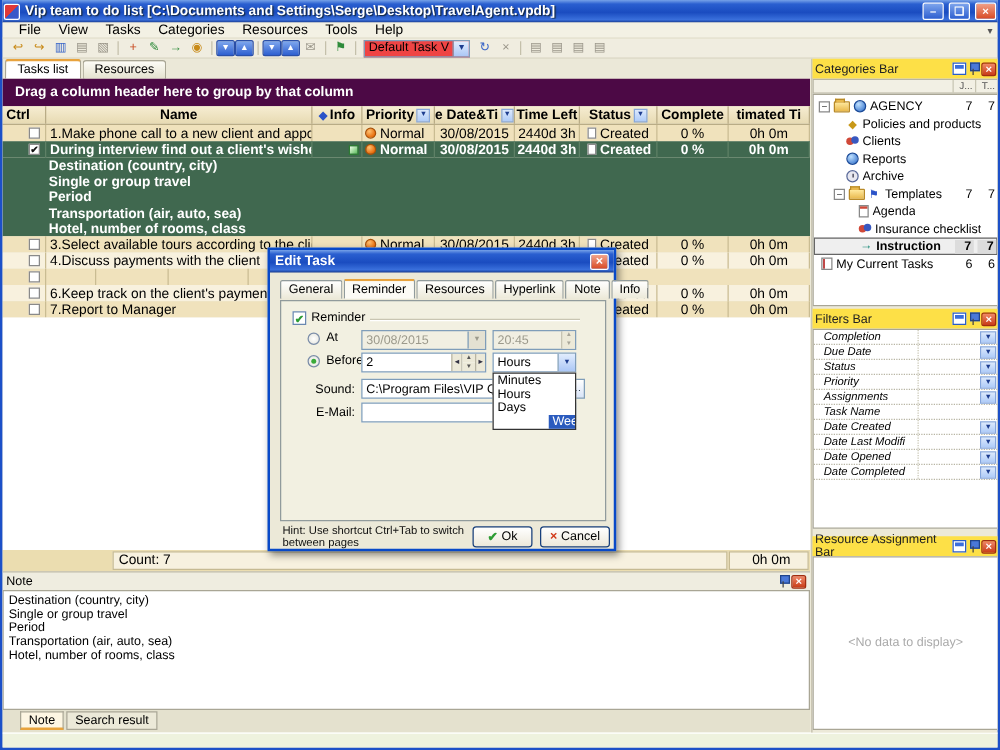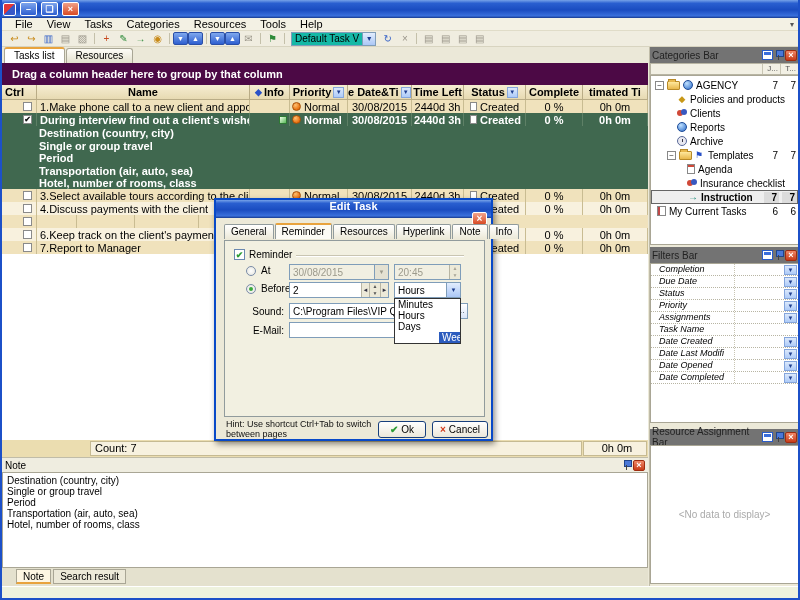--- a/index.html
+++ b/index.html
@@ -28,21 +28,21 @@
   .toolbar { position:absolute; left:0; top:31px; right:0; height:16px; background:#F0EDE0;
     display:flex; align-items:center; padding-left:4px; border-bottom:1px solid #D8D4C0; }
   .tbtn { min-width:17px; height:15px; display:flex; align-items:center; justify-content:center;
     font-size:10px; line-height:15px; }
   .tsep { width:1px; height:11px; background:#C4C0AA; margin:0 3px; }
   .tb-y { color:#C88A18; } .tb-g { color:#2E8B3A; } .tb-b { color:#3A66C8; } .tb-r { color:#C84A20; }
   .tb-gray { color:#9A968A; }
   .tb-sq { width:15px; height:13px; border-radius:2px; color:#fff; font-size:7px;
     background:linear-gradient(180deg,#7FA8EE,#2E5FD0); border:1px solid #2A4FA8;
     display:flex; align-items:center; justify-content:center; }
-  .tcombo { display:flex; align-items:center; height:14px; background:#14b8a6; border:1px solid #7F9DB9;
+  .tcombo { display:flex; align-items:center; height:14px; background:#ef4444; border:1px solid #7F9DB9;
     font-size:10px; margin:0 3px; }
   .tcombo .val { padding:0 3px; white-space:nowrap; }
   .tcombo .dd { width:13px; height:100%; border-left:1px solid #7F9DB9; font-size:7px; color:#1D3D8F;
     background:linear-gradient(180deg,#E2EDFD,#ABC7F6); display:flex; align-items:center; justify-content:center; }
 
   .tabstrip { position:absolute; left:0; top:47px; right:0; height:16px; background:#EBE8D8;
     display:flex; align-items:flex-end; padding-left:2px; }
   .mtab { font-size:10px; padding:1px 9px 1px 9px; border:1px solid #A9A695; border-bottom:none;
     border-radius:3px 3px 0 0; background:linear-gradient(180deg,#FDFCF7,#E4E1CE); margin-right:1px; height:15px; }
   .mtab.active { background:#FFFFFF; height:16px; border-top:2px solid #E8A33D; }
@@ -90,21 +90,21 @@
     font-size:10px; line-height:11px; padding:2px 4px; }
   .note-tabs { left:0; top:568px; width:646px; height:18px; background:#E4E1CE; display:flex; padding:1px 0 0 14px; }
   .ntab { font-size:10px; padding:1px 6px; border:1px solid #A9A695; background:#ECE9D8; margin-right:2px; height:15px; }
   .ntab.active { background:#FDF6E3; border-bottom:2px solid #E8A33D; }
   .statusbar { left:0; top:586px; width:800px; height:14px; background:#EEF2DE; border-top:1px solid #fff; }
 
   
   .sidebar { position:absolute; left:647px; top:47px; width:149px; height:539px; background:#ECE9D8;
     border-left:1px solid #C0BCA8; }
   .sb-hdr { position:absolute; left:0; width:149px; height:16px; display:flex; align-items:center;
-    font-size:10px; color:#222; padding:0 2px; background:#737373; }
+    font-size:10px; color:#222; padding:0 2px; background:#fde047; }
   .sb-icons { margin-left:auto; display:flex; gap:2px; align-items:center; }
   .sbi-restore { width:11px; height:10px; border:1px solid #2A5CC8; background:#fff; position:relative; }
   .sbi-restore::after { content:""; position:absolute; left:1px; right:1px; top:1px; height:3px; background:#3A6EDC; }
   .sbi-pin { width:8px; height:10px; position:relative; }
   .sbi-pin::before { content:""; position:absolute; left:1px; top:0; width:6px; height:5px; background:#4A78D8; border:1px solid #20448A; }
   .sbi-pin::after { content:""; position:absolute; left:3px; top:5px; width:1px; height:5px; background:#444; }
   .sbi-close { width:12px; height:11px; border-radius:2px; background:linear-gradient(180deg,#F08868,#C83C18);
     border:1px solid #A02C10; color:#fff; font-size:9px; line-height:9px; text-align:center; font-weight:bold; }
 
   .cat-colhead { position:absolute; left:0; top:16px; width:149px; height:12px; background:#F2F0E4;
@@ -144,21 +144,21 @@
   .flt-dd { width:13px; height:10px; margin-left:auto; margin-right:1px; background:linear-gradient(180deg,#DCE9FC,#AECBF8);
     border:1px solid #84A5DC; color:#1D3D8F; font-size:6px; display:flex; align-items:center; justify-content:center; }
 
   .rab-body { position:absolute; left:0; top:398px; width:149px; height:139px; background:#fff; border:1px solid #A9A695;
     display:flex; align-items:center; justify-content:center; font-size:10px; color:#AAA; }
 
   
   .dlg { position:absolute; left:212px; top:198px; width:279px; height:243px; background:#ECE9D8;
     border:2px solid #0849C8; box-shadow:2px 3px 6px rgba(0,0,0,.45); z-index:20; font-size:10px; }
   .dlg-title { height:18px; background:linear-gradient(180deg,#76A2E8 0%,#2A5FD0 18%,#1A4CC0 55%,#3A70DC 88%,#16398E 100%);
-    color:#fff; font-weight:bold; font-size:11px; display:flex; align-items:center; padding:0 4px;flex-direction:column; }
+    color:#fff; font-weight:bold; font-size:11px; display:flex; align-items:center; padding:0 4px; }
   .dlg-close { margin-left:auto; width:15px; height:13px; border-radius:2px; border:1px solid #fff;
     background:linear-gradient(180deg,#F2A48C,#D84A24); color:#fff; font-size:10px; line-height:11px;
     text-align:center; font-weight:bold; }
   .dlg-tabs { position:absolute; left:8px; top:24px; display:flex; }
   .dtab { padding:1px 6px; height:15px; background:linear-gradient(180deg,#FFFFFF,#ECE9D8);
     border:1px solid #919B9C; border-bottom:none; border-radius:2px 2px 0 0; margin-right:1px; }
   .dtab.active { background:#FCFBF5; border-top:2px solid #E8A33D; height:16px; margin-top:-1px; }
   .dlg-page { position:absolute; left:8px; top:40px; width:261px; height:177px; background:#F2F0E1; border:1px solid #919B9C; }
   .xpcb { width:11px; height:11px; background:#fff; border:1px solid #6A88B0; color:#2C9C34;
     font-size:9px; line-height:10px; text-align:center; font-weight:bold; flex:none; }
@@ -192,20 +192,21 @@
     border:1px solid #173F7C; border-radius:3px; display:flex; align-items:center; justify-content:center; gap:3px; }
   .ok-check { color:#2C9C34; font-weight:bold; } .cancel-x { color:#D23A1A; font-weight:bold; }
 </style>
 </head>
 <body>
 
 <div class="win">
 
   <div class="titlebar">
     <span class="app-icon"></span>
+    <span class="title-text">Vip team to do list [C:\Documents and Settings\Serge\Desktop\TravelAgent.vpdb]</span>
     <span class="win-btn">–</span>
     <span class="win-btn">❑</span>
     <span class="win-btn close">×</span>
   </div>
 
   <div class="menubar">
     <span class="menu-item">File</span>
     <span class="menu-item">View</span>
     <span class="menu-item">Tasks</span>
     <span class="menu-item">Categories</span>

